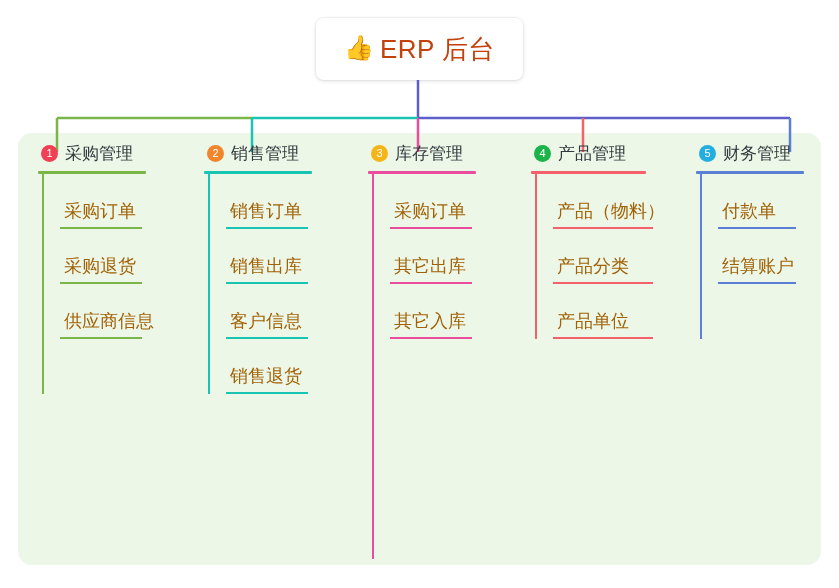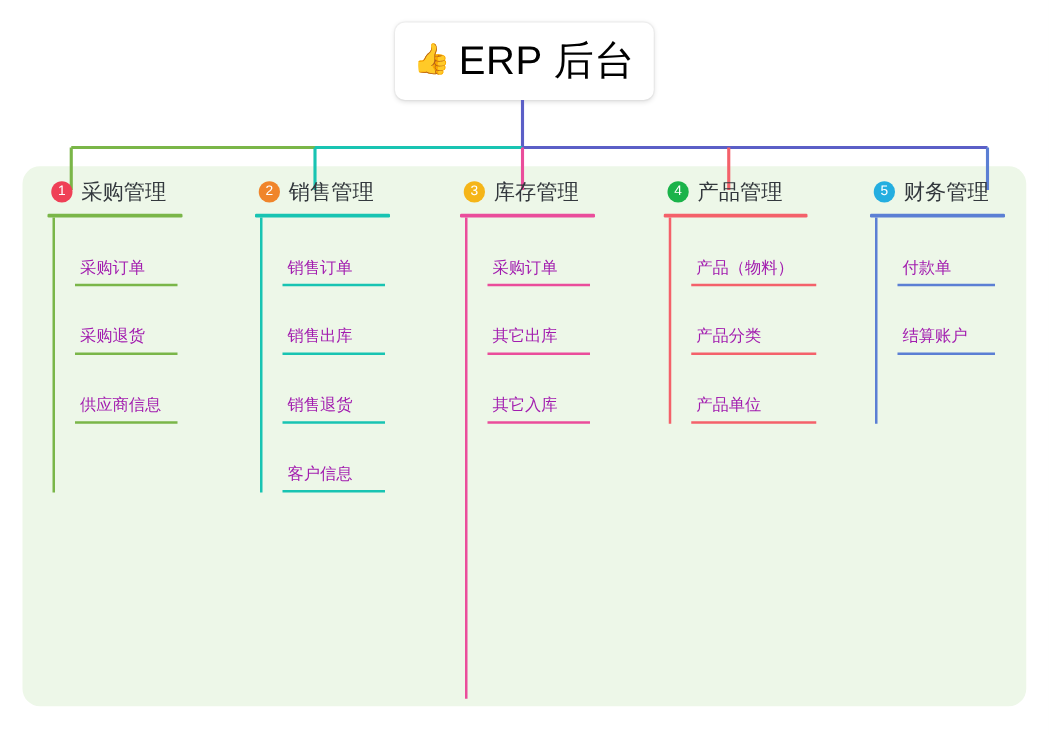--- a/index.html
+++ b/index.html
@@ -25,22 +25,22 @@
     background: #ffffff;
     border-radius: 8px;
     box-shadow: 0 1px 4px rgba(0,0,0,0.13), 0 0 0 1px rgba(0,0,0,0.03);
     display: flex;
     align-items: center;
     justify-content: center;
     gap: 10px;
     box-sizing: border-box;
   }
   #root-title {
-    font-size: 32px;
-    color: #000000;
+    font-size: 26px;
+    color: #c2410c;
     letter-spacing: 0.5px;
     white-space: nowrap;
   }
   .thumb-emoji {
     font-size: 24px;
     line-height: 1;
     display: inline-block;
     width: 26px;
     height: 26px;
   }
@@ -113,22 +113,22 @@
     width: 2px;
   }
   .leaf {
     position: relative;
     height: 55px;
     box-sizing: border-box;
     display: flex;
     align-items: flex-end;
   }
   .leaf-text {
-    font-size: 13px;
-    color: #a21caf;
+    font-size: 18px;
+    color: #a16207;
     white-space: nowrap;
     padding: 0 4px 6px 4px;
   }
   .leaf-underline {
     position: absolute;
     left: 0;
     bottom: 0;
     height: 2px;
   }
 </style>
@@ -187,25 +187,25 @@
         <div class="spine" style="background: rgb(24, 196, 178); height: 220px;"></div>
         <div class="leaf">
           <span class="leaf-text">销售订单</span>
           <div class="leaf-underline" style="background: rgb(24, 196, 178); width: 82px;"></div>
         </div>
         <div class="leaf">
           <span class="leaf-text">销售出库</span>
           <div class="leaf-underline" style="background: rgb(24, 196, 178); width: 82px;"></div>
         </div>
         <div class="leaf">
+          <span class="leaf-text">客户信息</span>
+          <div class="leaf-underline" style="background: rgb(24, 196, 178); width: 82px;"></div>
+        </div>
+        <div class="leaf">
           <span class="leaf-text">销售退货</span>
-          <div class="leaf-underline" style="background: rgb(24, 196, 178); width: 82px;"></div>
-        </div>
-        <div class="leaf">
-          <span class="leaf-text">客户信息</span>
           <div class="leaf-underline" style="background: rgb(24, 196, 178); width: 82px;"></div>
         </div>
       </div>
     </div>
     <div class="branch" style="left: 368px; width: 150px;">
       <div class="branch-header">
         <span class="badge" style="background: rgb(245, 181, 24);">3</span>
         <span class="branch-title">库存管理</span>
       </div>
       <div class="branch-rule" style="background: rgb(234, 77, 155); width: 108px;"></div>

